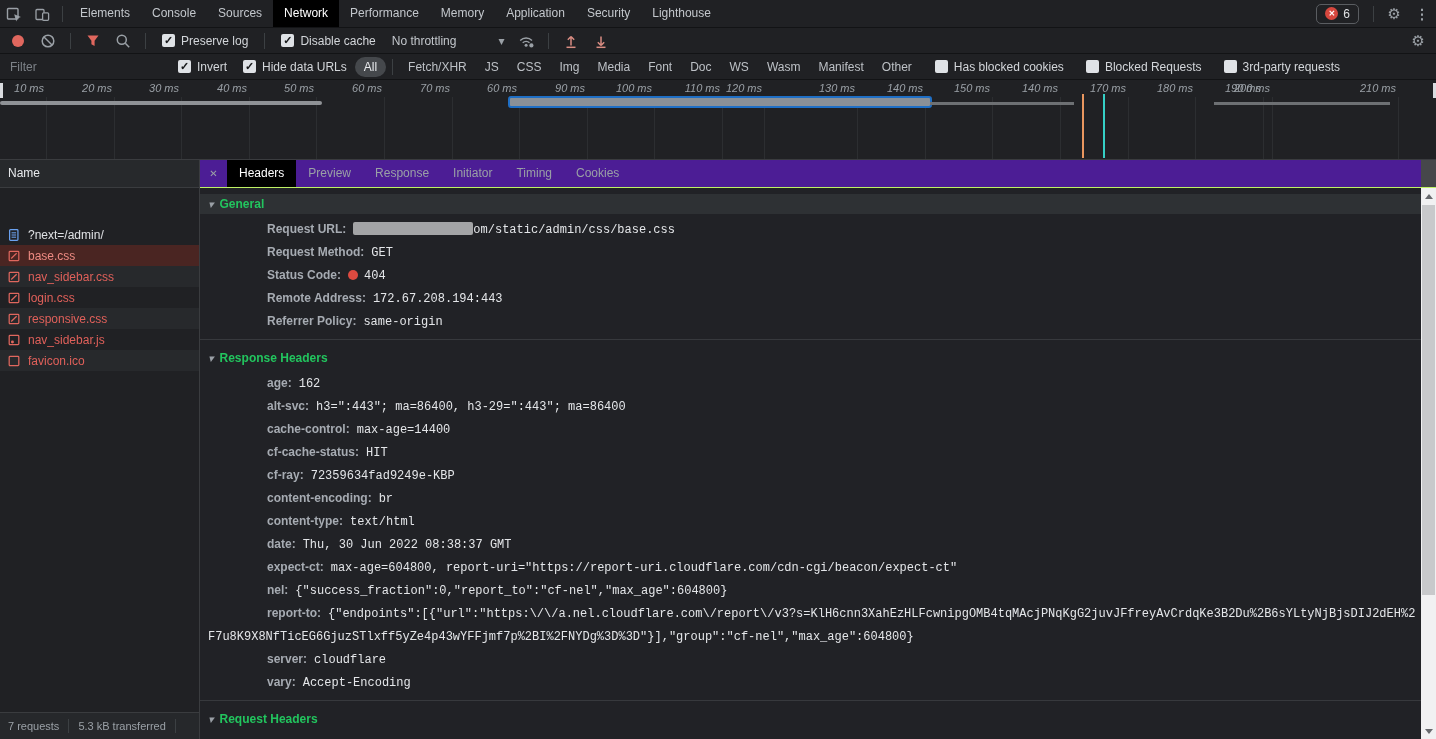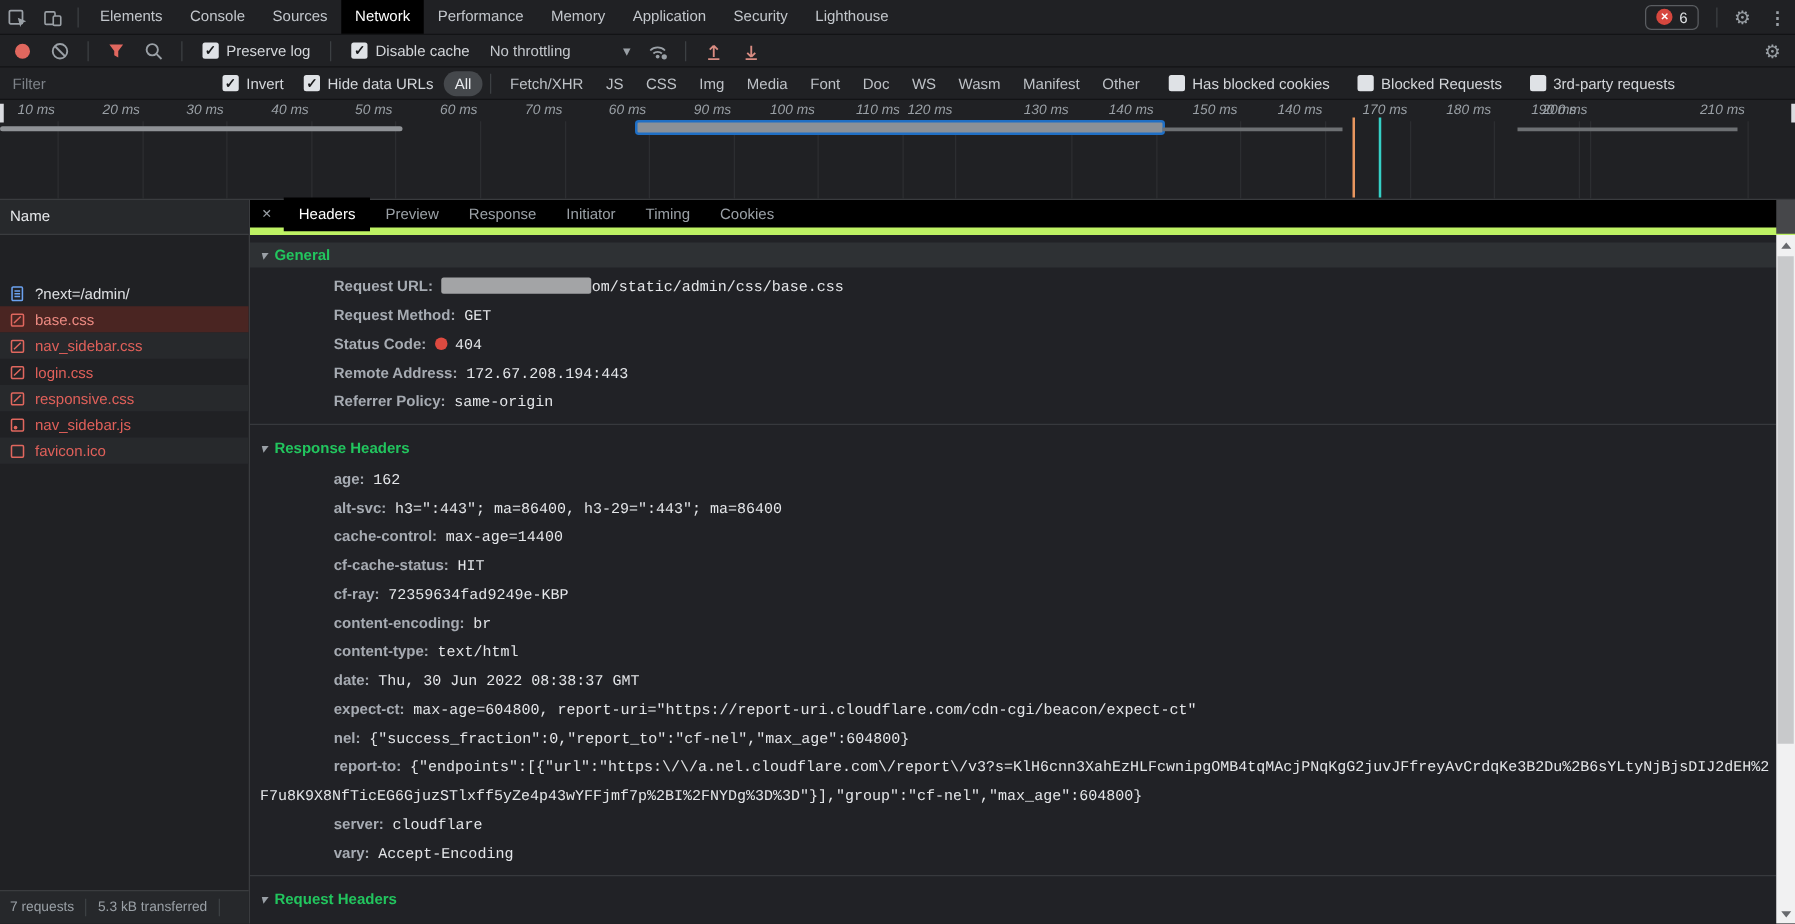--- a/index.html
+++ b/index.html
@@ -68,21 +68,21 @@
   .req-row .req-label { color:#dfe1e4; }
   .req-row.err .req-label { color:#e0605a; }
   .req-row.sel { background:#4a2522; }
   .req-row.sel .req-label { color:#ec8a82; }
   .ric { width:14px; height:14px; flex:none; display:flex; }
   .req-summary { height:27px; border-top:1px solid #3a3c3f; background:#26282b; display:flex; align-items:center; gap:9px; padding:0 8px; color:#9aa0a6; font-size:11px; }
   .vsep2 { width:1px; height:14px; background:#3c4043; flex:none; }
 
   
   .details-panel { flex:1; display:flex; flex-direction:column; min-width:0; }
-  .dtabs { height:28px; display:flex; align-items:center; border-bottom:6px solid #bef264; position:relative; background:#000000;text-align:center; }
+  .dtabs { height:28px; display:flex; align-items:center; border-bottom:1px solid #bef264; position:relative; background:#4c1d95;text-align:center; }
   .dclose { width:27px; height:27px; display:flex; align-items:center; justify-content:center; color:#9aa0a6; }
   .dclose::before { content:"✕"; font-size:10px; }
   .dtab { padding:0 12px; height:27px; line-height:27px; color:#9aa0a6; white-space:nowrap; }
   .dtab.sel { background:#000; color:#fff; }
   .corner { position:absolute; right:0; top:0; width:15px; height:27px; background:#46474a; }
   .dbody { flex:1; position:relative; background:#212226; overflow:hidden; }
   .dcontent { position:absolute; left:0; top:0; right:15px; bottom:0; overflow:hidden; }
 
   .sect-title { display:flex; align-items:center; height:20px; padding:0 8px; margin:8px 0 4px; }
   .sect-title b { color:#22c55e; font-size:12px; }

